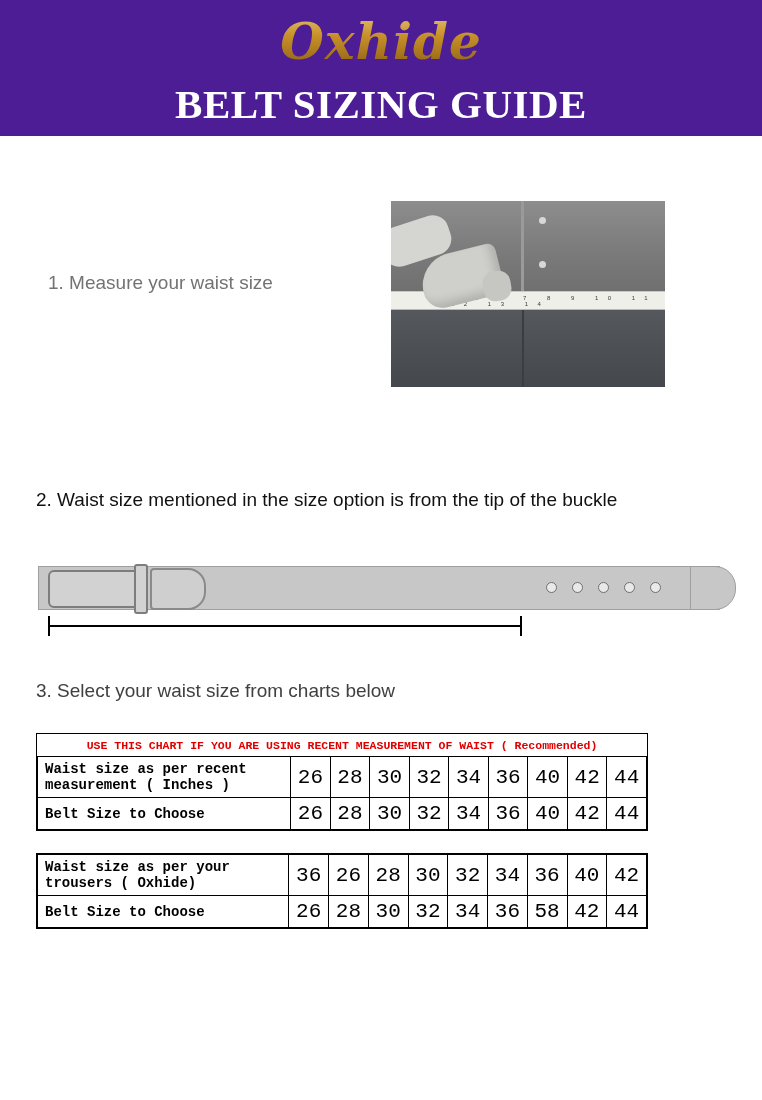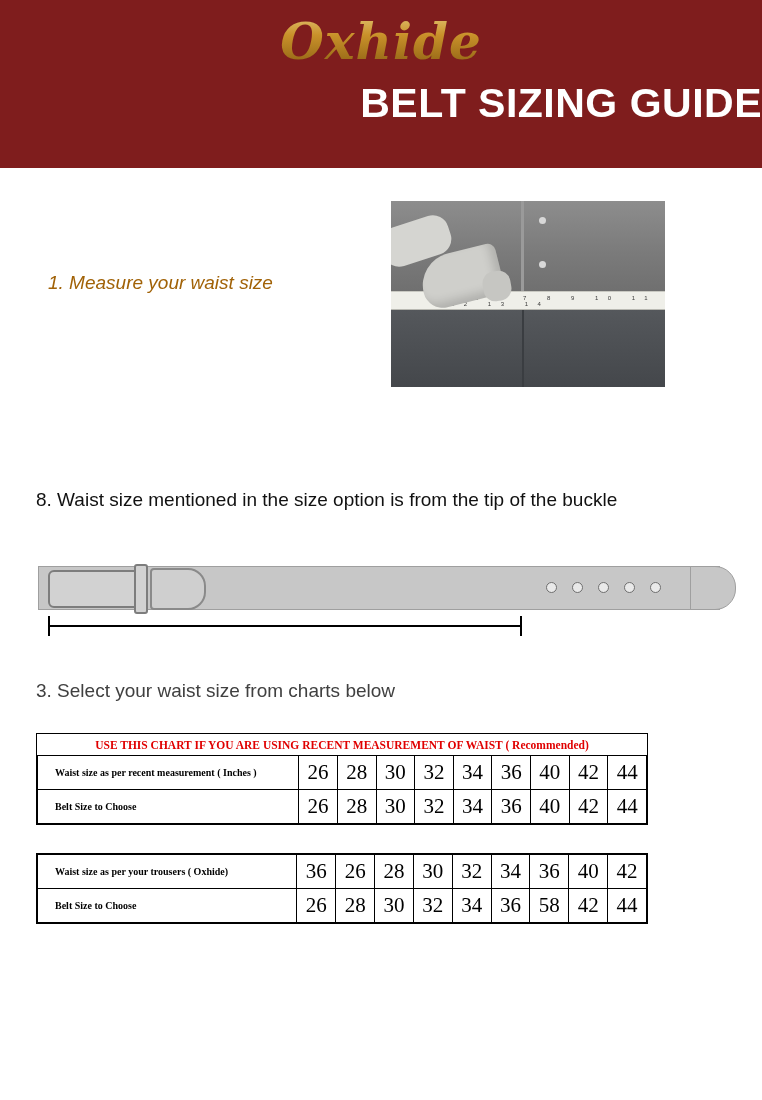--- a/index.html
+++ b/index.html
@@ -11,59 +11,58 @@
     width: 762px;
     height: 1100px;
     position: relative;
     font-family: "Liberation Sans", sans-serif;
     color: #000000;
     overflow: hidden;
   }
 
   
   .header {
-    background: #7f1d1d;
+    background: #4c1d95;
     width: 762px;
-    height: 168px;
+    height: 136px;
     position: relative;
     box-sizing: border-box;
   }
   .brand {
     text-align: center;
     padding-top: 14px;
     font-family: "DejaVu Serif", serif;
     font-style: italic;
     font-size: 50px;
     line-height: 56px;
     letter-spacing: 1px;
     color: #c9a227;
     background: linear-gradient(180deg, #f3e3a1 0%, #c9912a 50%, #8a5e12 100%);
     -webkit-background-clip: text;
     background-clip: text;
     -webkit-text-fill-color: transparent;
     font-weight: 700;
   }
   .guide-title {
-    text-align: right;
+    text-align: center;
     color: #ffffff;
     font-size: 41px;
     font-weight: bold;
     letter-spacing: 0.5px;
     margin-top: 10px;
-    font-family: Liberation Sans, sans-serif;
+    font-family: Liberation Serif, serif;
   }
 
   
   .step1 {
     position: absolute;
     left: 48px;
     top: 272px;
     font-size: 19px;
-    color: #a16207;
-    font-style: italic;
+    color: #737373;
   }
   .photo {
     position: absolute;
     left: 391px;
     top: 201px;
     width: 274px;
     height: 186px;
     overflow: hidden;
     background: #6d6d6d;
   }
@@ -264,26 +263,26 @@
     font-size: 11.5px;
     padding: 5px 2px 4px 2px;
     border-bottom: 1px solid #000;
   }
   .chart td {
     border: 1px solid #000;
     font-size: 12.5px;
     font-weight: bold;
     padding: 4px 4px;
     text-align: center;
-    font-family: Liberation Serif, serif;
+    font-family: Liberation Mono, monospace;
   }
   .chart td.label {
     text-align: left;
-    padding-left: 17px;
-    font-size: 10px;
+    padding-left: 7px;
+    font-size: 14px;
     font-weight: bold;
     width: 310px;
   }
   .chart td.num {
     font-size: 21px;
     font-weight: normal;
     width: 33px;
   }
   .chart .caption-row td {
     border-left: 0;
@@ -312,21 +311,21 @@
   <div class="trousers"></div>
   <div class="tape">
     <div class="ticks">4 5 6 7 8 9 10 11 12 13 14</div>
   </div>
   <div class="arm"></div>
   <div class="hand"></div>
   <div class="fingers"></div>
 </div>
 
 <div class="step2">
-  <div>8. Waist size mentioned in the size option is from the tip of the buckle</div>
+  <div>2. Waist size mentioned in the size option is from the tip of the buckle</div>
 </div>
 
 <div class="belt-wrap">
   <div class="belt-strap"></div>
   <div class="belt-tip"></div>
   <div class="buckle"></div>
   <div class="buckle-prong"></div>
   <div class="buckle-bar"></div>
   <div class="holes">
     <span></span>

